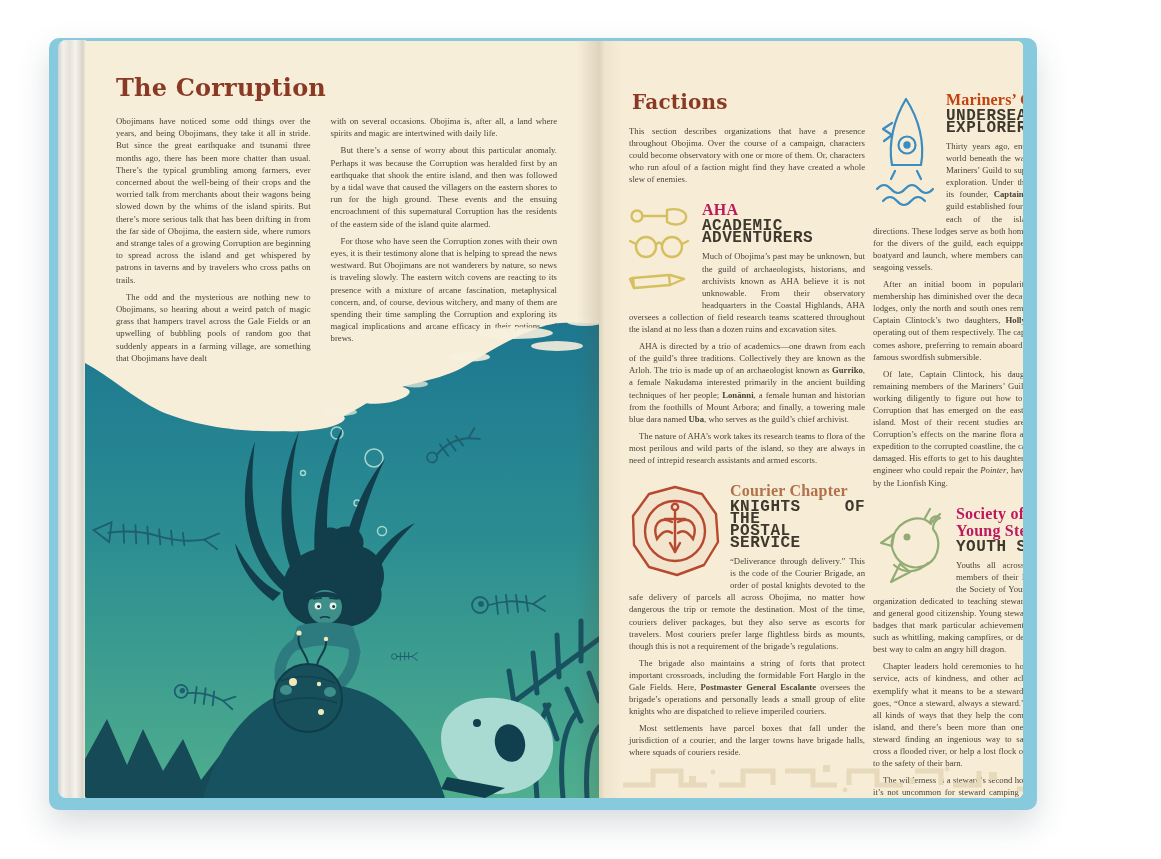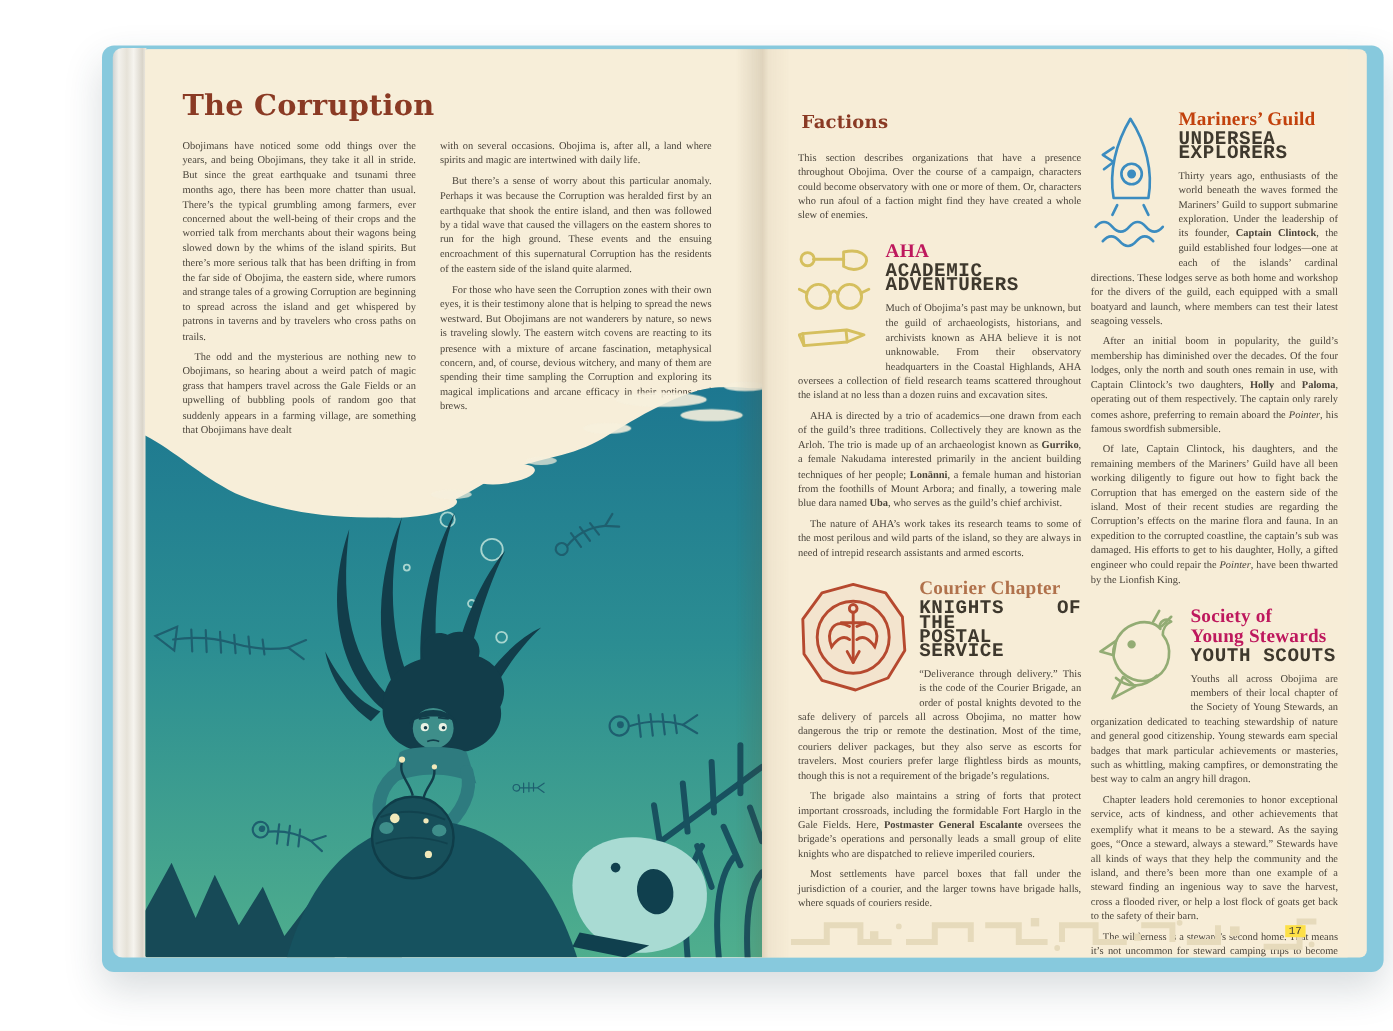--- a/index.html
+++ b/index.html
@@ -2,24 +2,23 @@
 <html><head>
 <meta charset="utf-8">
 <style>
   html,body{margin:0;padding:0;}
   body{
     width:1161px;height:859px;position:relative;overflow:hidden;
     background:#ffffff;
     font-family:"Liberation Serif", serif;
   }
   .book{
-    position:absolute;left:49px;top:38px;width:1068px;height:772px;
+    position:absolute;left:49px;top:38px;width:988px;height:772px;
     background:#87c9dd;border-radius:10px;
     box-shadow:0 14px 32px rgba(40,60,70,.18);
-    margin-left:36px;
   }
   .edge-stack{
     position:absolute;left:9px;top:2px;width:28px;height:758px;
     border-radius:8px 0 0 8px;
     background:linear-gradient(to right,#cfd3d2 0,#f3f1ec 18%,#e6e2d8 42%,#f6f4ef 62%,#d9d4c9 88%,#efece4 100%);
   }
   .sheet{
     position:absolute;left:36px;top:3px;right:14px;bottom:12px;
     background:#f6edd8;border-radius:2px 6px 6px 2px;overflow:hidden;
   }
@@ -41,21 +40,21 @@
   .col-1{width:196px;}
   .col-2{width:228px;}
   .col p{margin:0 0 5px 0;text-indent:10px;}
   .col p.noindent{text-indent:0;}
 
   .illustration{position:absolute;left:0;bottom:0;width:514px;height:507px;}
 
   
   .rp-title{
     position:absolute;left:33px;top:50px;margin:0;
-    font-family:"DejaVu Serif", serif;font-weight:700;font-size:15px;line-height:23px;
+    font-family:"DejaVu Serif", serif;font-weight:700;font-size:20px;line-height:23px;
     color:#8a3a24;letter-spacing:.2px;
   }
   .rp-col{position:absolute;top:84px;font-size:8.7px;line-height:12.1px;color:#49433a;text-align:justify;}
   .rp-col-1{left:30px;width:236px;}
   .rp-col-2{left:274px;top:50px;width:206px;}
   .rp-col p{margin:0 0 5px 0;text-indent:10px;}
   .rp-col p.noindent{text-indent:0;}
   .intro{margin-bottom:14px !important;}
 
   .section{margin-top:16px;}
@@ -246,21 +245,21 @@
               <path d="M7,41 L1,38 M53,41 L59,38"></path>
               <path d="M4,75 L40,72 L41,82 L5,85 Z"></path>
               <path d="M41,72 L55,76 L41,82"></path>
               <path d="M4,75 L1,76 L5,85"></path>
             </g>
           </svg>
           <h3 class="fac-name">AHA</h3>
           <h4 class="fac-sub">Academic Adventurers</h4>
           <p class="noindent">Much of Obojima’s past may be unknown, but the guild of archaeologists, historians, and archivists known as AHA believe it is not unknowable. From their observatory headquarters in the Coastal Highlands, AHA oversees a collection of field research teams scattered throughout the island at no less than a dozen ruins and excavation sites.</p>
           <p><span>AHA is directed by a trio of academics—one drawn from each of the guild’s three traditions. Collectively they are known as the Arloh. The trio is made up of an archaeologist known as </span><span style="font-weight: 700;">Gurriko</span><span>, a female Nakudama interested primarily in the ancient building techniques of her people; </span><span style="font-weight: 700;">Lonānni</span><span>, a female human and historian from the foothills of Mount Arbora; and finally, a towering male blue dara named </span><span style="font-weight: 700;">Uba</span><span>, who serves as the guild’s chief archivist.</span></p>
-          <p>The nature of AHA’s work takes its research teams to some of the most perilous and wild parts of the island, so they are always in need of intrepid research assistants and armed escorts.</p>
+          <p>The nature of AHA’s work takes its research teams to flora of the most perilous and wild parts of the island, so they are always in need of intrepid research assistants and armed escorts.</p>
         </div>
 
         <div class="section">
           <svg class="fac-icon" width="92" height="94" viewBox="0 0 92 94">
             <g stroke="#b6492f" stroke-width="2.4" fill="rgba(182,73,47,0.05)" stroke-linejoin="round">
               <path d="M46,3 L73,10 L87,30 L89,58 L75,81 L48,91 L20,83 L5,61 L4,32 L20,10 Z"></path>
               <circle cx="46" cy="47" r="30" fill="none"></circle>
             </g>
             <g stroke="#b6492f" stroke-width="2.4" fill="none" stroke-linecap="round">
               <circle cx="46" cy="23" r="3.2"></circle>

